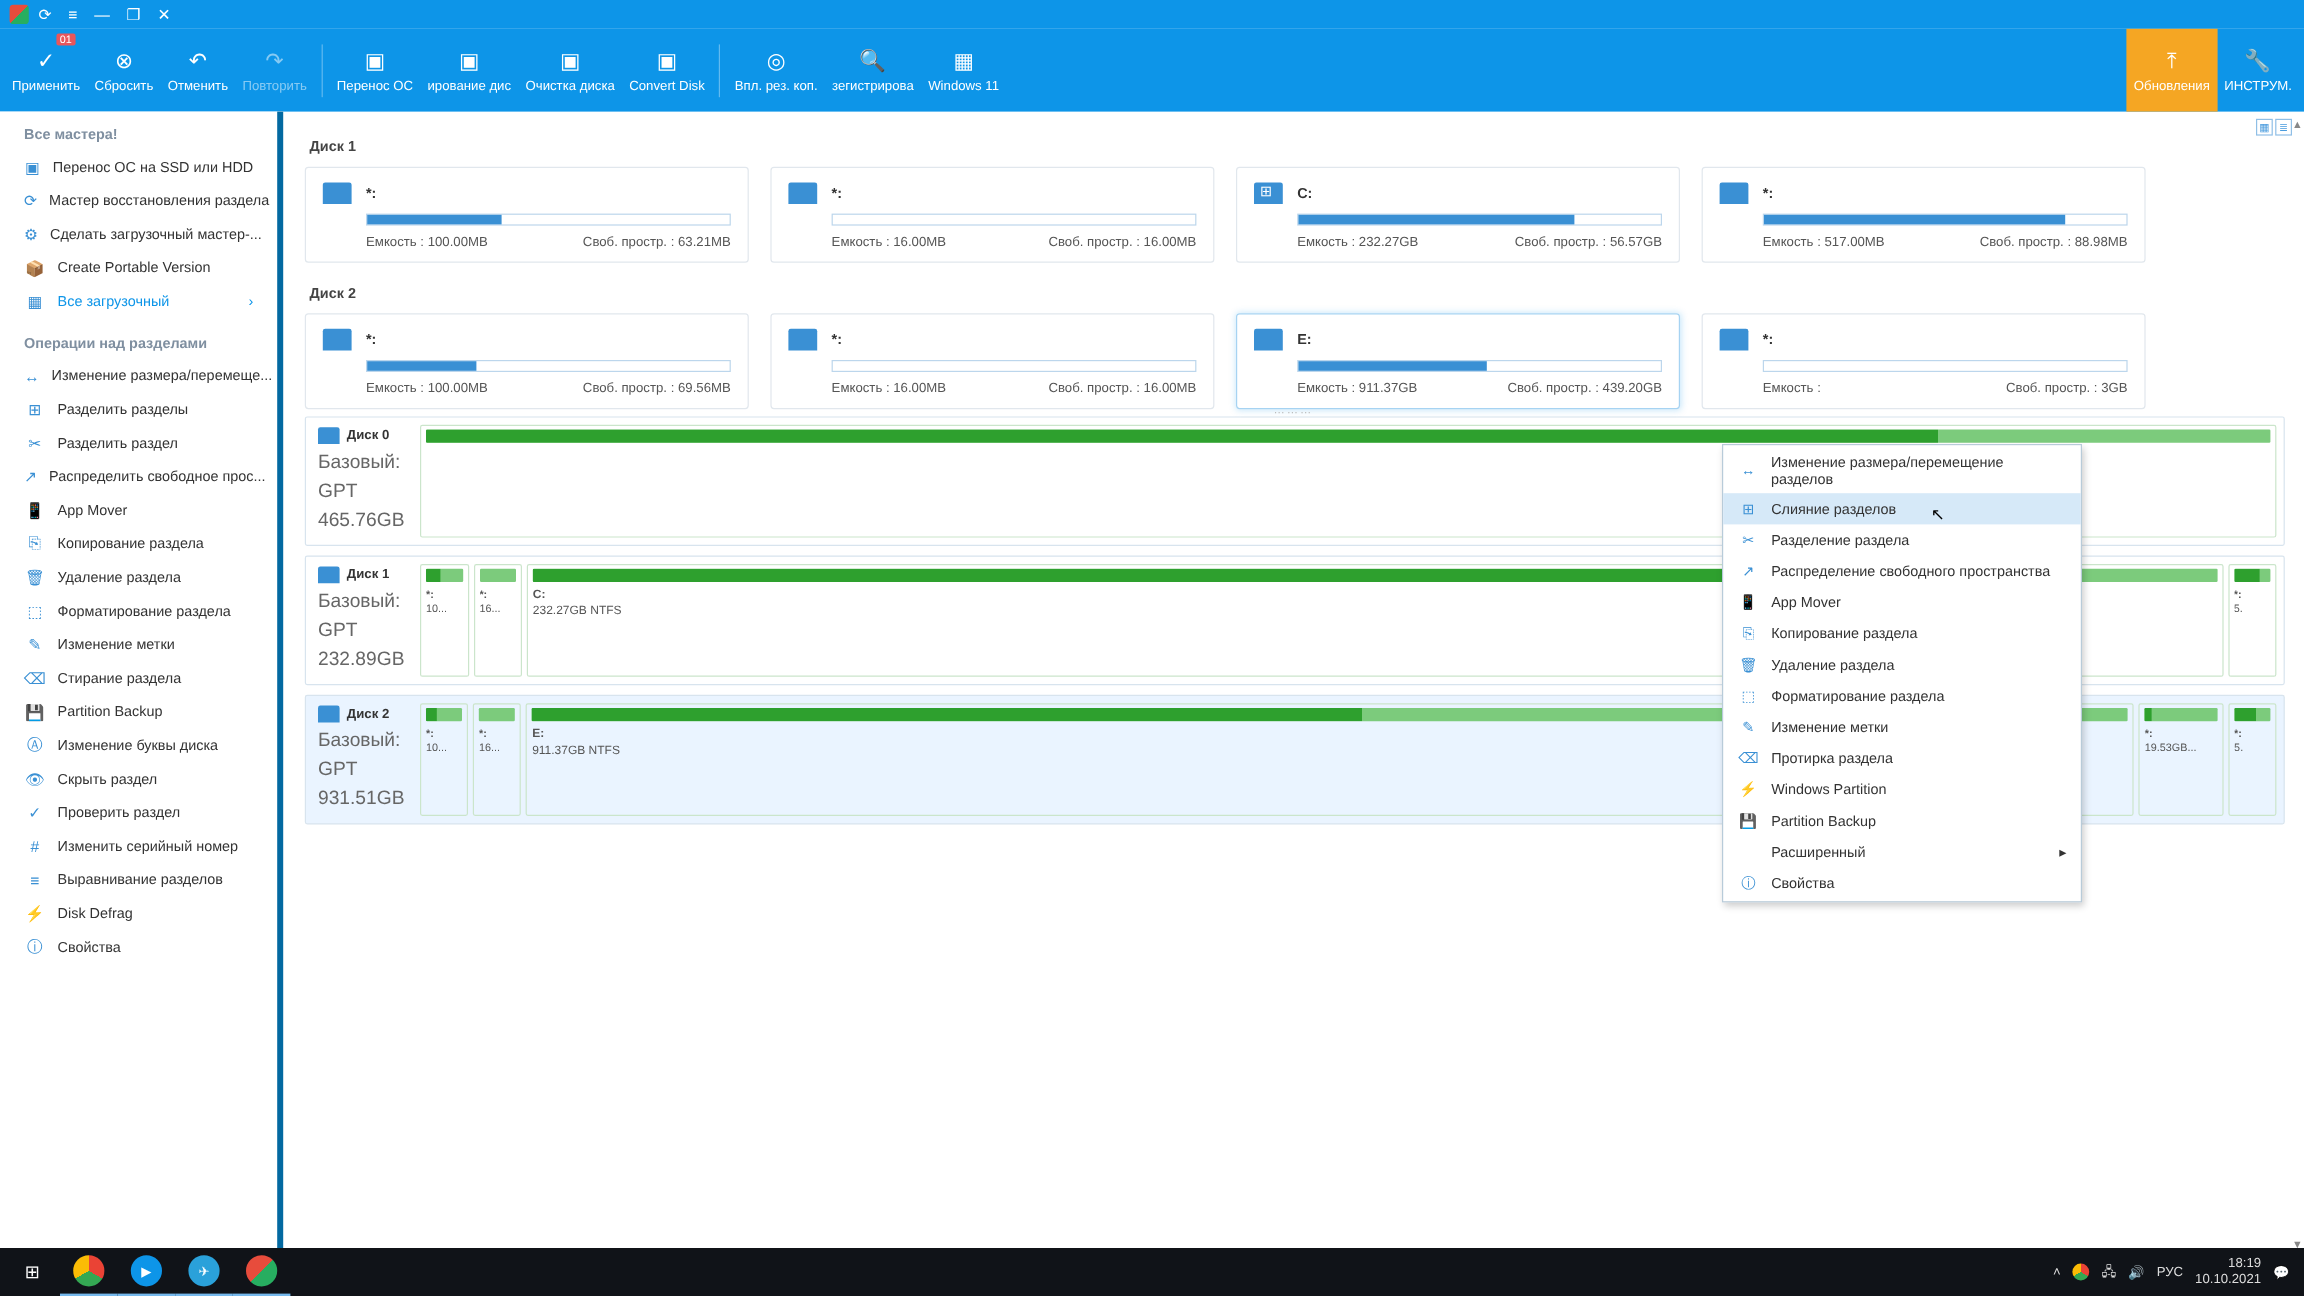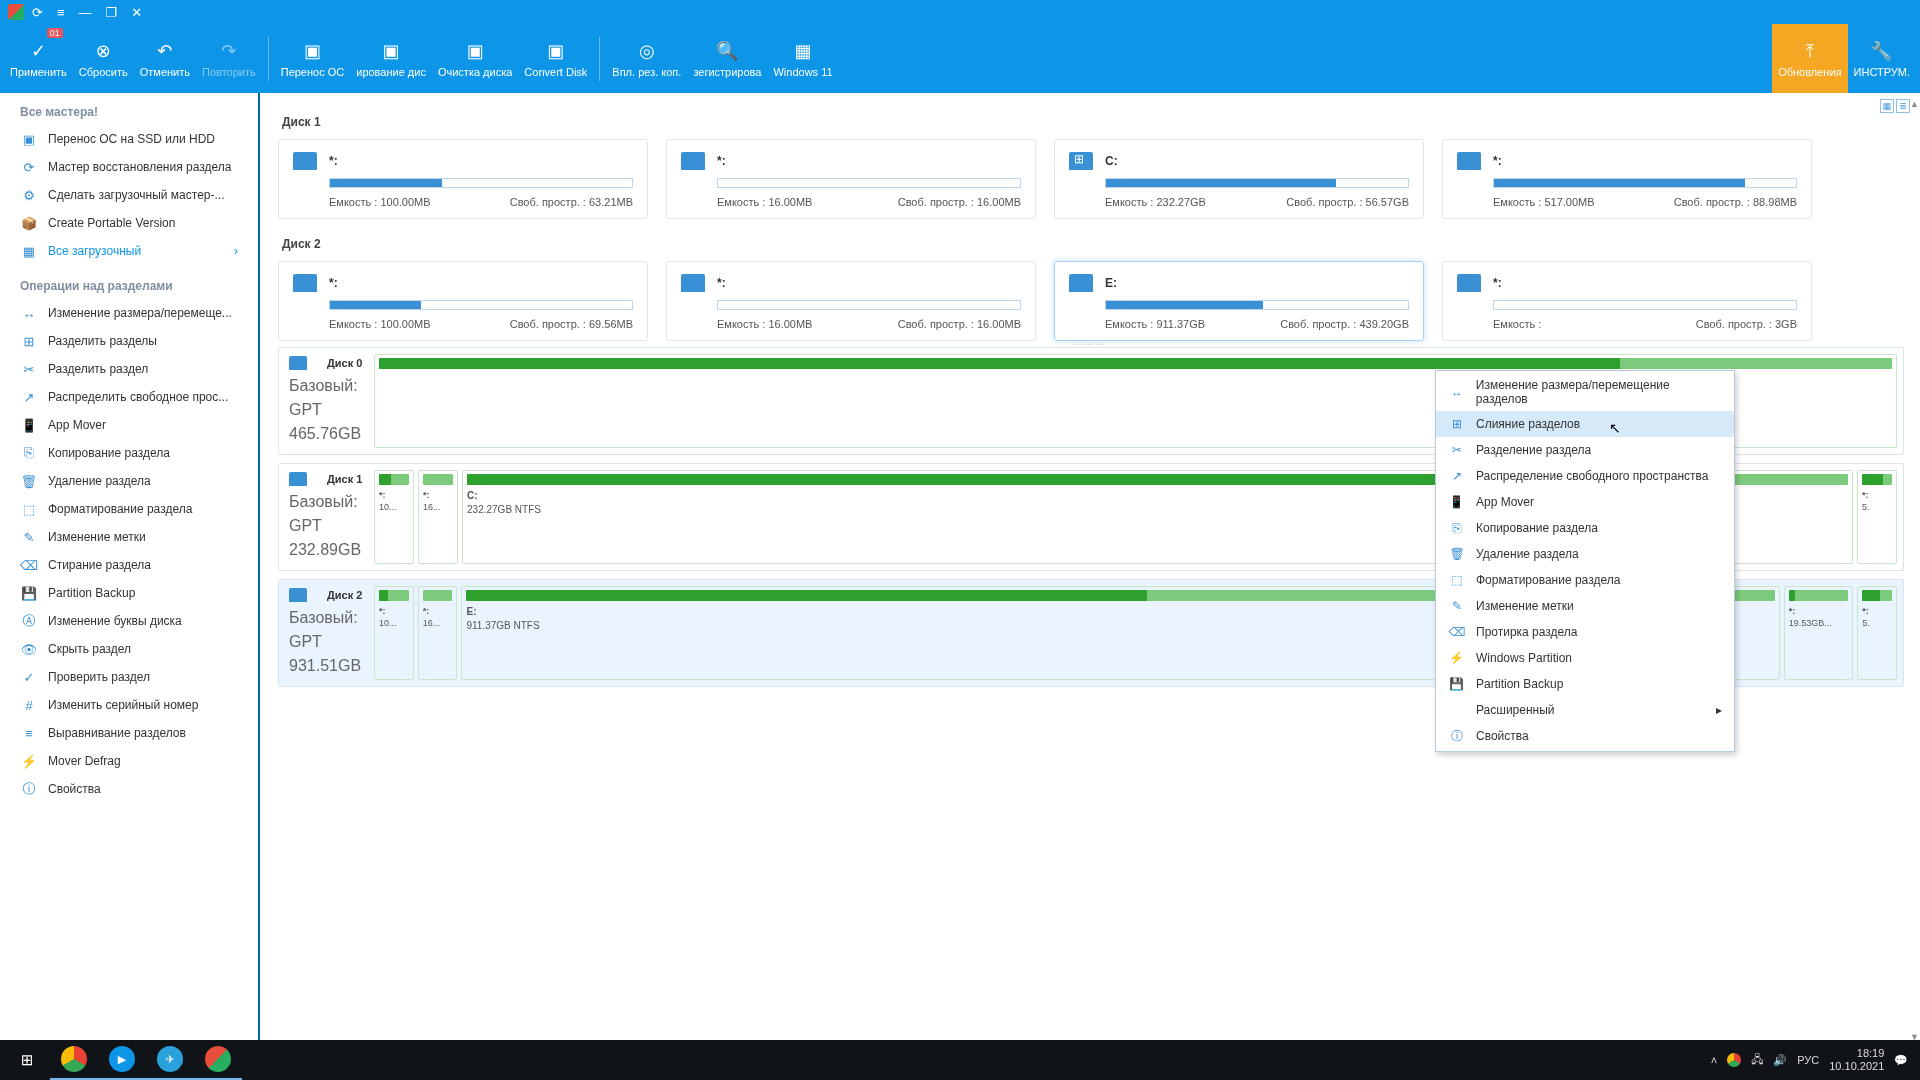--- a/index.html
+++ b/index.html
@@ -15,21 +15,21 @@
 .tbtn { display:flex; flex-direction:column; align-items:center; justify-content:center; color:#fff; height:69px; padding:0 6px; min-width:58px; cursor:pointer; font-size:11px; }
 .tbtn .ic { width:26px; height:24px; margin-bottom:3px; display:flex; align-items:center; justify-content:center; font-size:18px; }
 .tbtn.disabled { opacity:.5; }
 .tbtn.badge { position:relative; }
 .tbtn.badge::after { content:'01'; position:absolute; top:4px; right:10px; background:#e8565b; color:#fff; font-size:9px; padding:0 3px; border-radius:2px; }
 .tsep { width:1px; height:44px; background:rgba(255,255,255,.35); margin:0 6px; }
 .tspacer { flex:1; }
 .tbtn.upg { background:#f5a623; }
 
 .workspace { display:flex; height:calc(100% - 24px - 69px - 40px); }
-.sidebar { width:260px; background:#fff; border-right:2px solid #0369a1; padding:6px 0; }
+.sidebar { width:236px; background:#fff; border-right:5px solid #0369a1; padding:6px 0; }
 .sbhdr { padding:6px 20px; color:#7f8fa0; font-size:12px; font-weight:600; }
 .sbitem { display:flex; align-items:center; padding:6px 20px; cursor:pointer; font-size:12px; color:#333; white-space:nowrap; overflow:hidden; text-overflow:ellipsis; }
 .sbitem .sic { width:18px; height:16px; margin-right:10px; display:flex; align-items:center; justify-content:center; font-size:13px; color:#3a90d4; }
 .sbitem.all { color:#0d95e8; justify-content:space-between; }
 .sbitem.all .chev { color:#0d95e8; }
 .main { flex:1; overflow:hidden; position:relative; }
 .viewtog { position:absolute; top:6px; right:10px; display:flex; gap:2px; }
 .viewtog span { width:14px; height:14px; border:1px solid #8fbfe6; cursor:pointer; display:flex; align-items:center; justify-content:center; font-size:9px; color:#4a9cde; }
 .scrollup { position:absolute; top:6px; right:0px; width:10px; height:10px; font-size:9px; color:#888; }
 .scrolldn { position:absolute; bottom:-2px; right:0px; width:10px; height:10px; font-size:9px; color:#888; }
@@ -44,21 +44,21 @@
 .card .clet { font-size:12px; font-weight:600; flex:1; }
 .card .bar { height:10px; border:1px solid #bcd6ec; margin:8px 0 8px 36px; position:relative; background:#fff; }
 .card .bar .fill { position:absolute; left:0; top:0; bottom:0; background:#3a90d4; }
 .card .stats { display:flex; justify-content:space-between; padding-left:36px; font-size:11px; color:#555; }
 
 .splitter { height:6px; cursor:ns-resize; display:flex; justify-content:center; align-items:center; color:#bbb; letter-spacing:2px; font-size:9px; }
 .diskmap { padding:0 16px 8px 18px; }
 .dmrow { display:flex; align-items:stretch; border:1px solid #d8e4ee; border-radius:2px; margin-bottom:8px; min-height:70px; }
 .dmrow.sel { background:#eaf4ff; }
 .dmhead { width:95px; padding:8px 6px 8px 10px; display:flex; flex-direction:column; font-size:11px; }
-.dmhead .dlet { display:flex; align-items:center; gap:20px; font-weight:600; margin-bottom:4px; }
+.dmhead .dlet { display:flex; align-items:center; gap:6px; font-weight:600; margin-bottom:4px; }
 .dmhead .dic { width:18px; height:14px; background:#3a90d4; border-radius:2px 2px 0 0; }
 .dmhead .dinfo { color:#666; font-size:16px; line-height:1.5; }
 .dmsegs { flex:1; display:flex; gap:4px; padding:6px 6px 6px 0; }
 .seg { border:1px solid #cbe5cb; border-radius:2px; display:flex; flex-direction:column; padding:3px 4px 2px 4px; min-width:0; }
 .seg .sbar { height:11px; background:#7ccb7c; border-radius:1px; margin-bottom:4px; position:relative; overflow:hidden; }
 .seg .sbar .sfill { position:absolute; left:0; top:0; bottom:0; background:#2ea02e; }
 .seg .slabs { font-size:10px; color:#555; line-height:1.35; white-space:nowrap; overflow:hidden; }
 .seg.narrow .slabs { font-size:9px; }
 
 .ctx { position:absolute; left:1435px; top:370px; width:300px; background:#fff; border:1px solid #b8cbd9; box-shadow:2px 3px 6px rgba(0,0,0,.2); z-index:50; padding:2px 0; }
@@ -238,21 +238,21 @@
         <div class="sbitem">
           <span class="sic">#</span>
           <span>Изменить серийный номер</span>
         </div>
         <div class="sbitem">
           <span class="sic">≡</span>
           <span>Выравнивание разделов</span>
         </div>
         <div class="sbitem">
           <span class="sic">⚡</span>
-          <span>Mover Defrag</span>
+          <span>Disk Defrag</span>
         </div>
         <div class="sbitem">
           <span class="sic">ⓘ</span>
           <span>Свойства</span>
         </div>
       </div>
   </div>
 
   <div class="main">
     <div class="viewtog">

